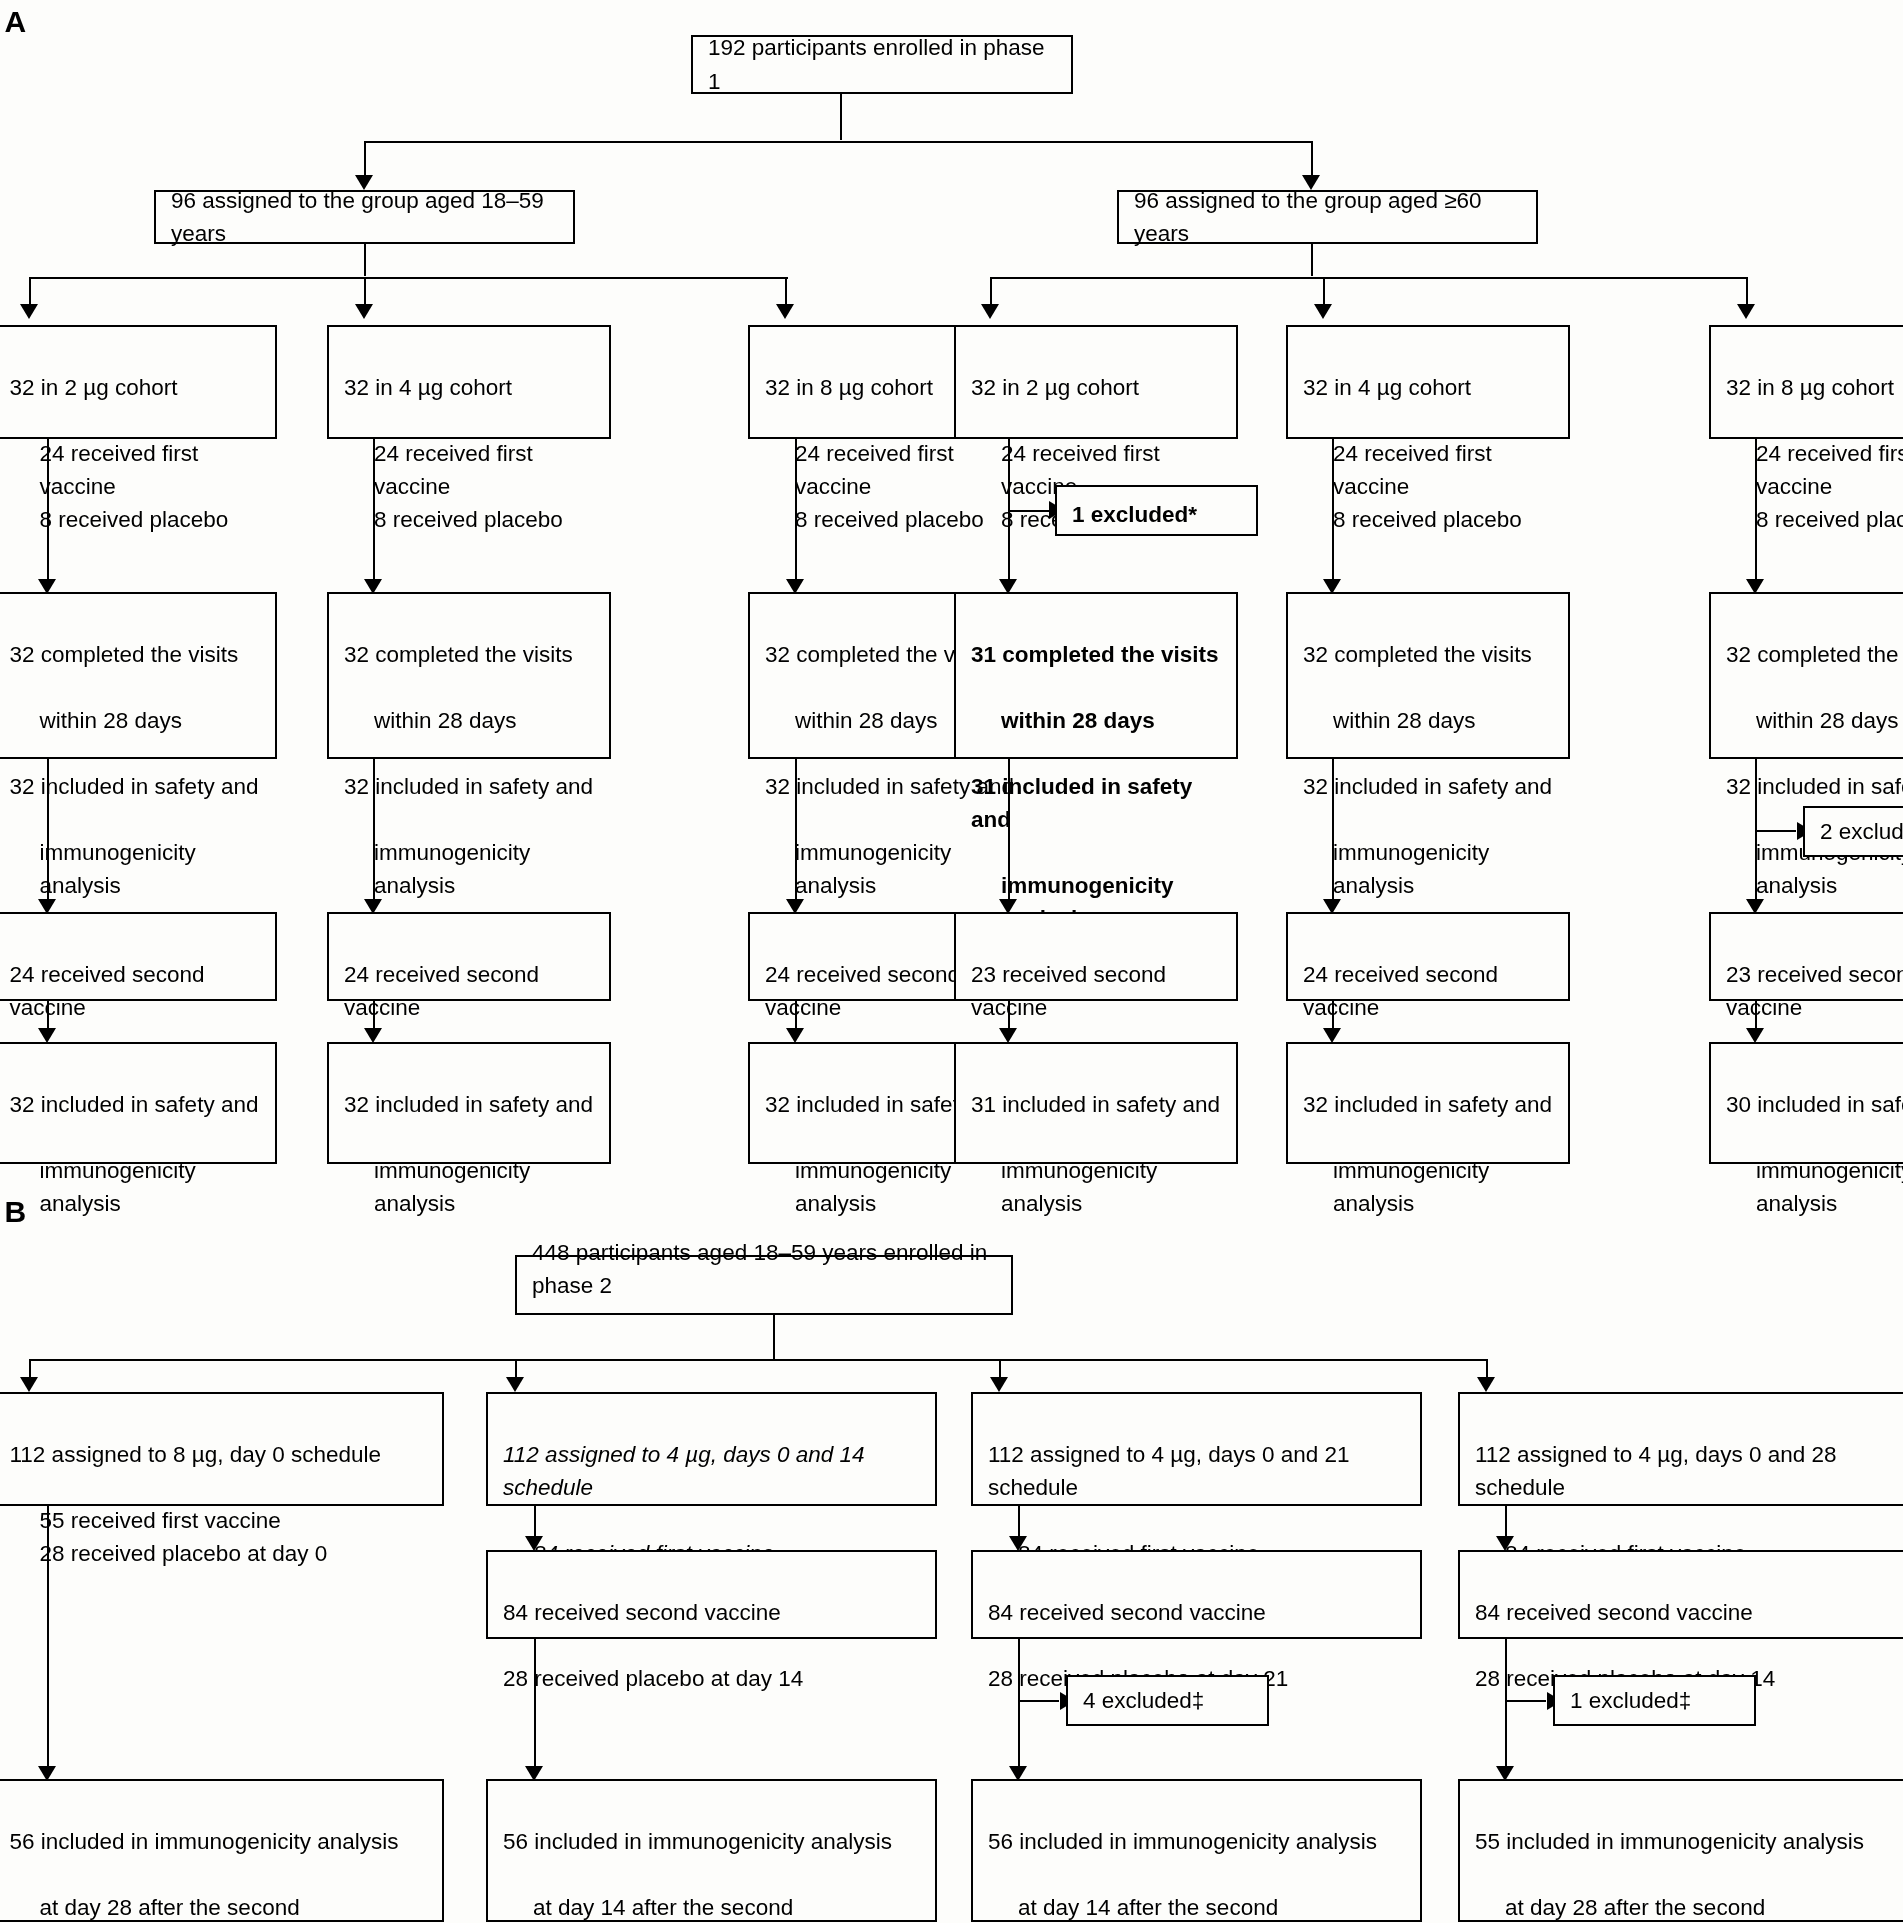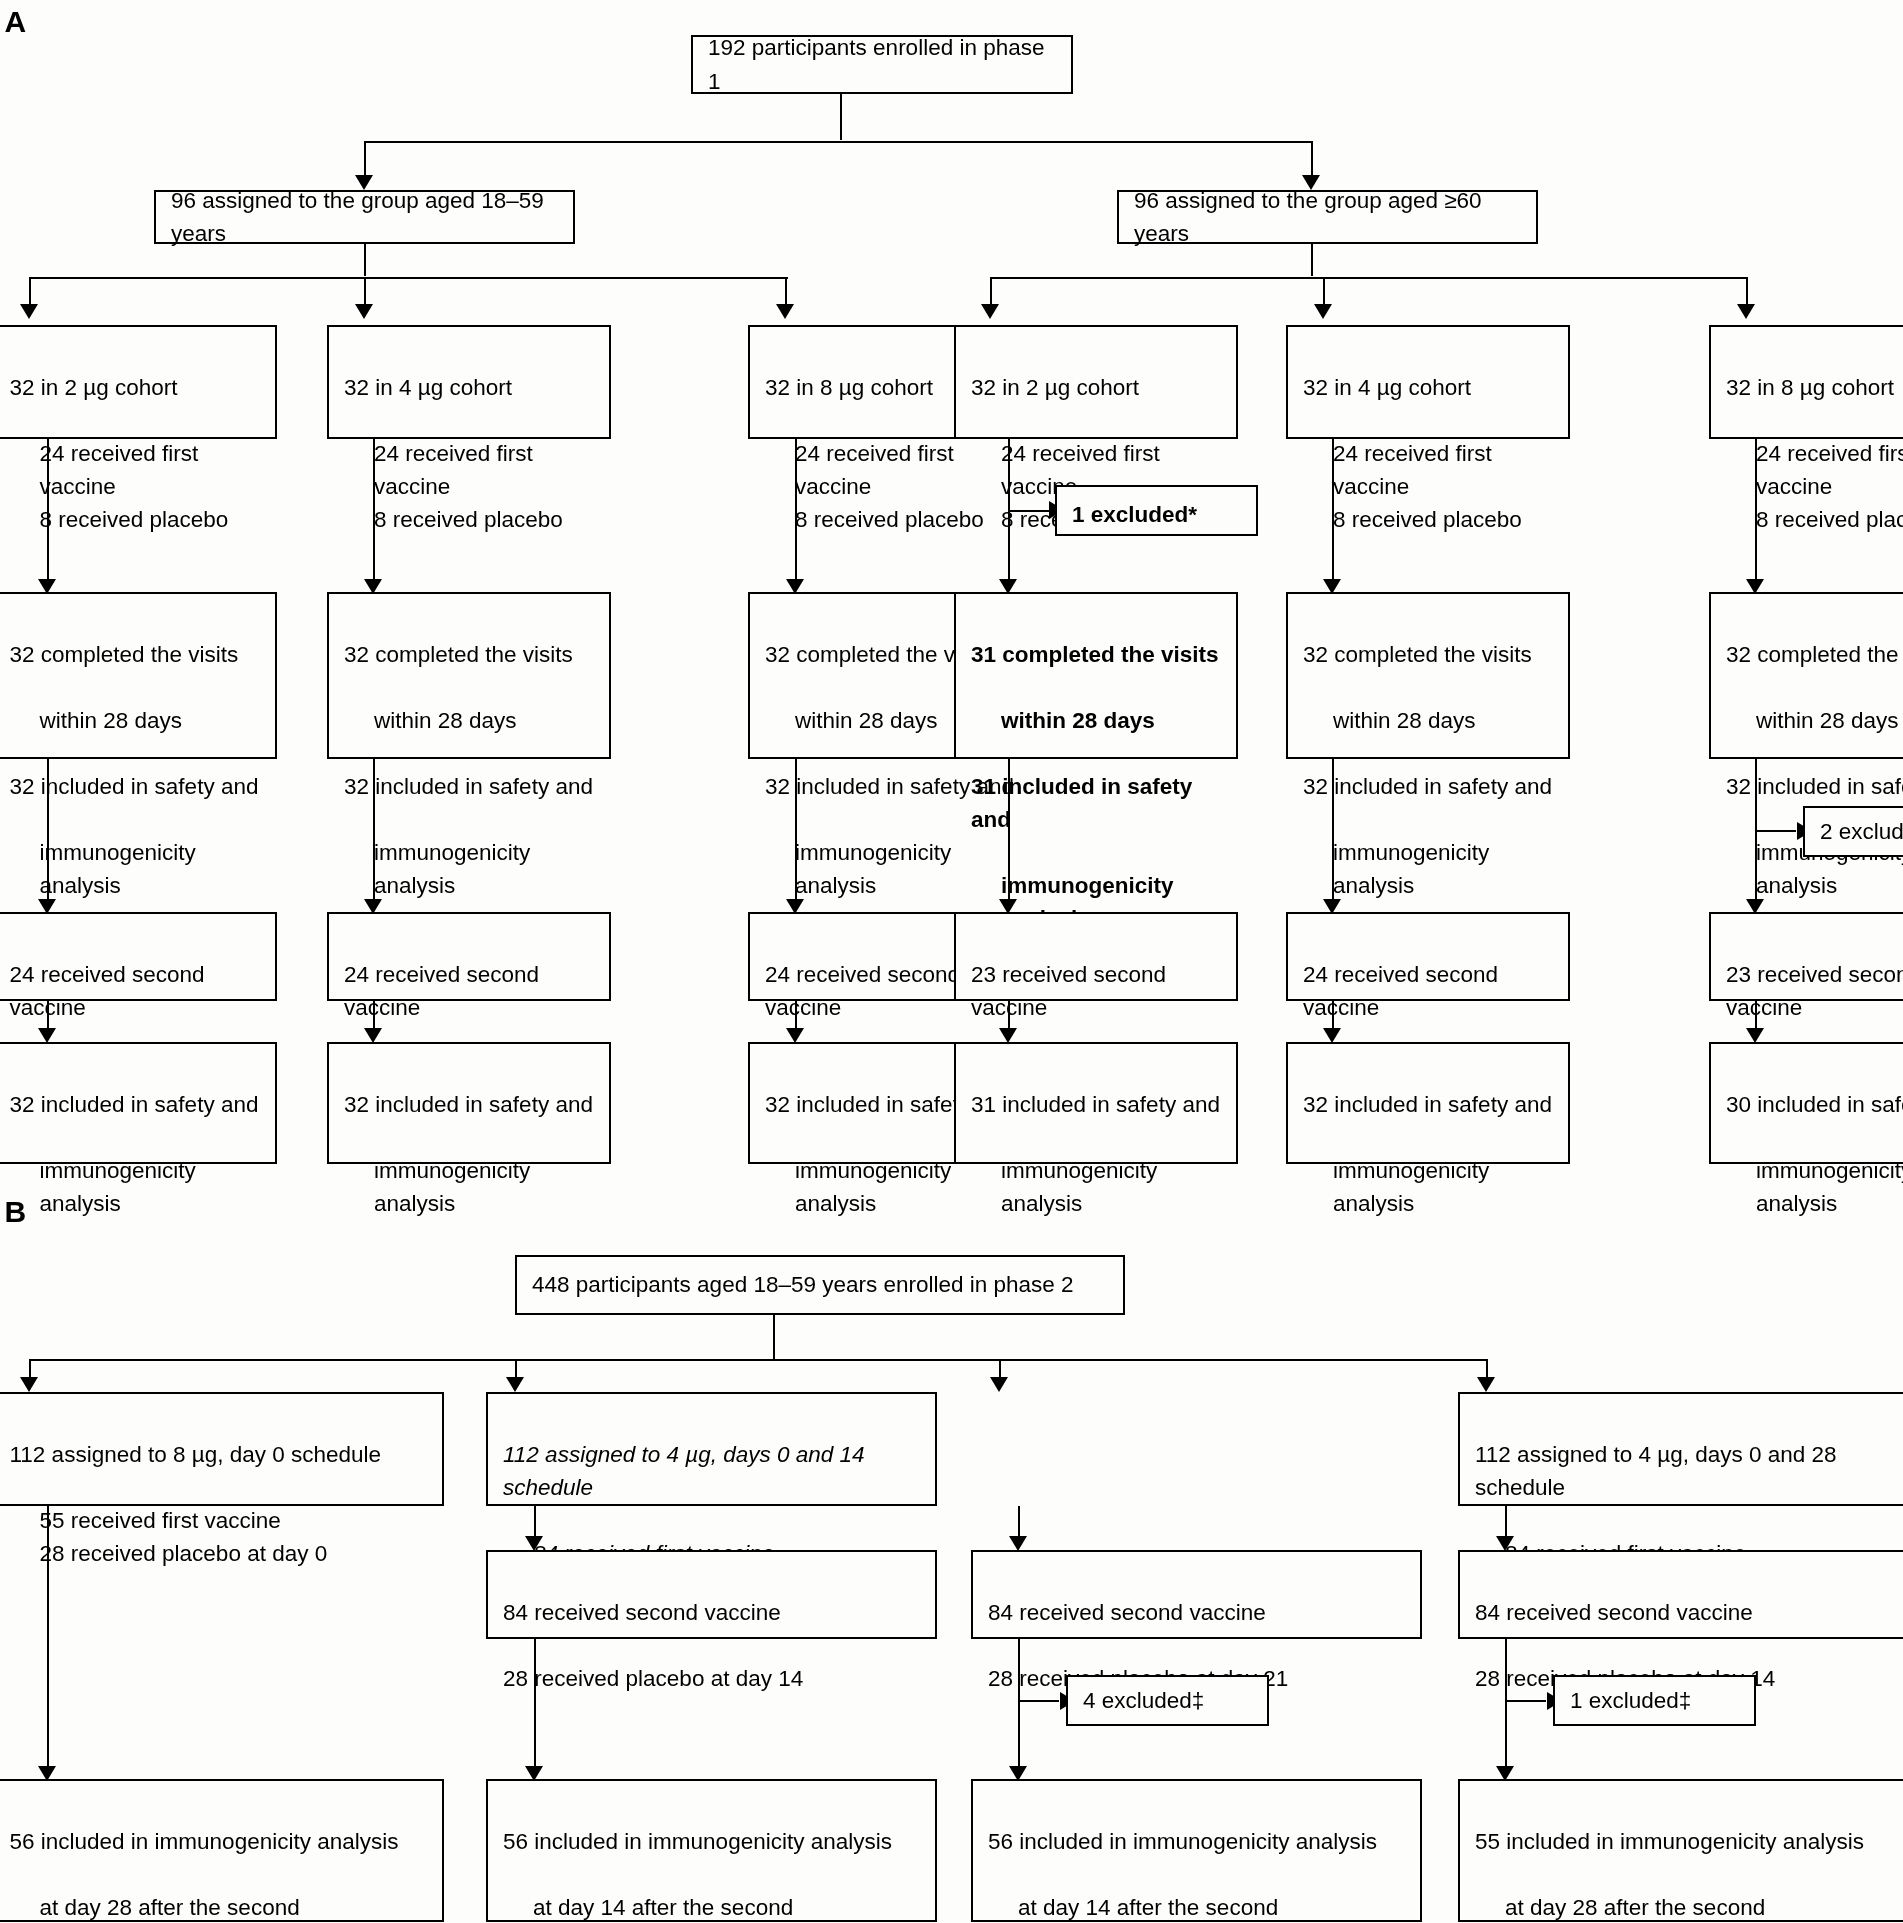--- a/index.html
+++ b/index.html
@@ -277,21 +277,21 @@
 analysis</span>
   </div>
   <div class="box" style="left:1709px; top:1042px; width:284px; height:122px;">
     <span class="l1">30 included in safety and</span>
     <span class="l2">immunogenicity
 analysis</span>
   </div>
 
   <div class="panel-label" style="left:4.5px; top:1195px;">B</div>
 
-  <div class="box" style="left:515px; top:1255px; width:610px; height:60px; display:flex; align-items:flex-start;">
+  <div class="box" style="left:515px; top:1255px; width:498px; height:60px; display:flex; align-items:flex-end;">
     <span>448 participants aged 18–59 years enrolled in phase 2</span>
   </div>
 
   <div class="connector vline" style="left:773px; top:1315px; height:44px;"></div>
   <div class="connector hline" style="left:28.6px; top:1359px; width:1458px;"></div>
   <div class="connector vline" style="left:28.6px; top:1359px; height:25.6px;"></div>
   <div class="arrow-down" style="left:19.5px; top:1377px;"></div>
   <div class="connector vline" style="left:515px; top:1359px; height:25.6px;"></div>
   <div class="arrow-down" style="left:506px; top:1377px;"></div>
   <div class="connector vline" style="left:999px; top:1359px; height:25.6px;"></div>
@@ -302,20 +302,25 @@
   <div class="box" style="left:-7.5px; top:1392px; width:451px; height:114px;">
     <span class="l1">112 assigned to 8 µg, day 0 schedule</span>
     <span class="l2">55 received first vaccine
 28 received placebo at day 0</span>
   </div>
   <div class="box" style="left:486px; top:1392px; width:451px; height:114px;font-style:italic;">
     <span class="l1">112 assigned to 4 µg, days 0 and 14 schedule</span>
     <span class="l2">84 received first vaccine
 28 received placebo at day 0</span>
   </div>
+  <div class="box" style="left:971px; top:1392px; width:451px; height:114px;">
+    <span class="l1">112 assigned to 4 µg, days 0 and 21 schedule</span>
+    <span class="l2">84 received first vaccine
+28 received placebo at day 0</span>
+  </div>
   <div class="box" style="left:1458px; top:1392px; width:451px; height:114px;">
     <span class="l1">112 assigned to 4 µg, days 0 and 28 schedule</span>
     <span class="l2">84 received first vaccine
 28 received placebo at day 0</span>
   </div>
 
   <div class="connector vline" style="left:47px; top:1506px; height:268px;"></div>
   <div class="arrow-down" style="left:38px; top:1766px;"></div>
 
   <div class="connector vline" style="left:534px; top:1506px; height:38px;"></div>

